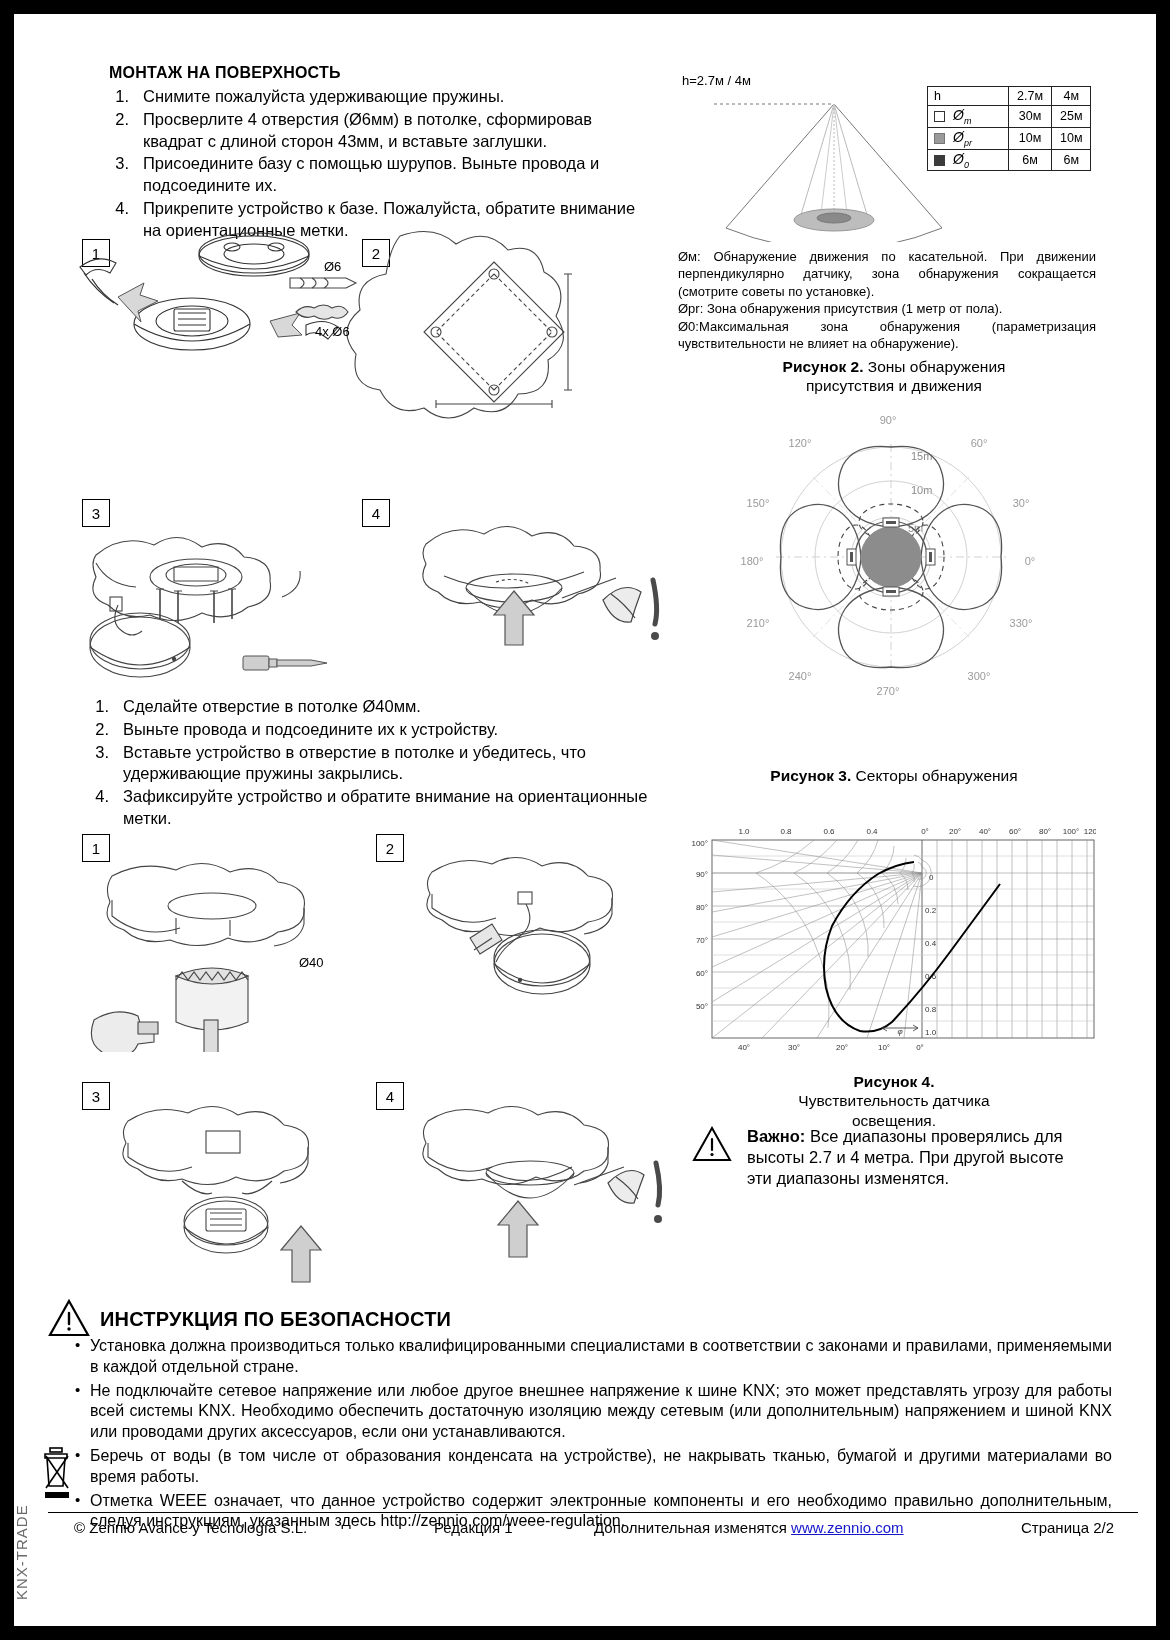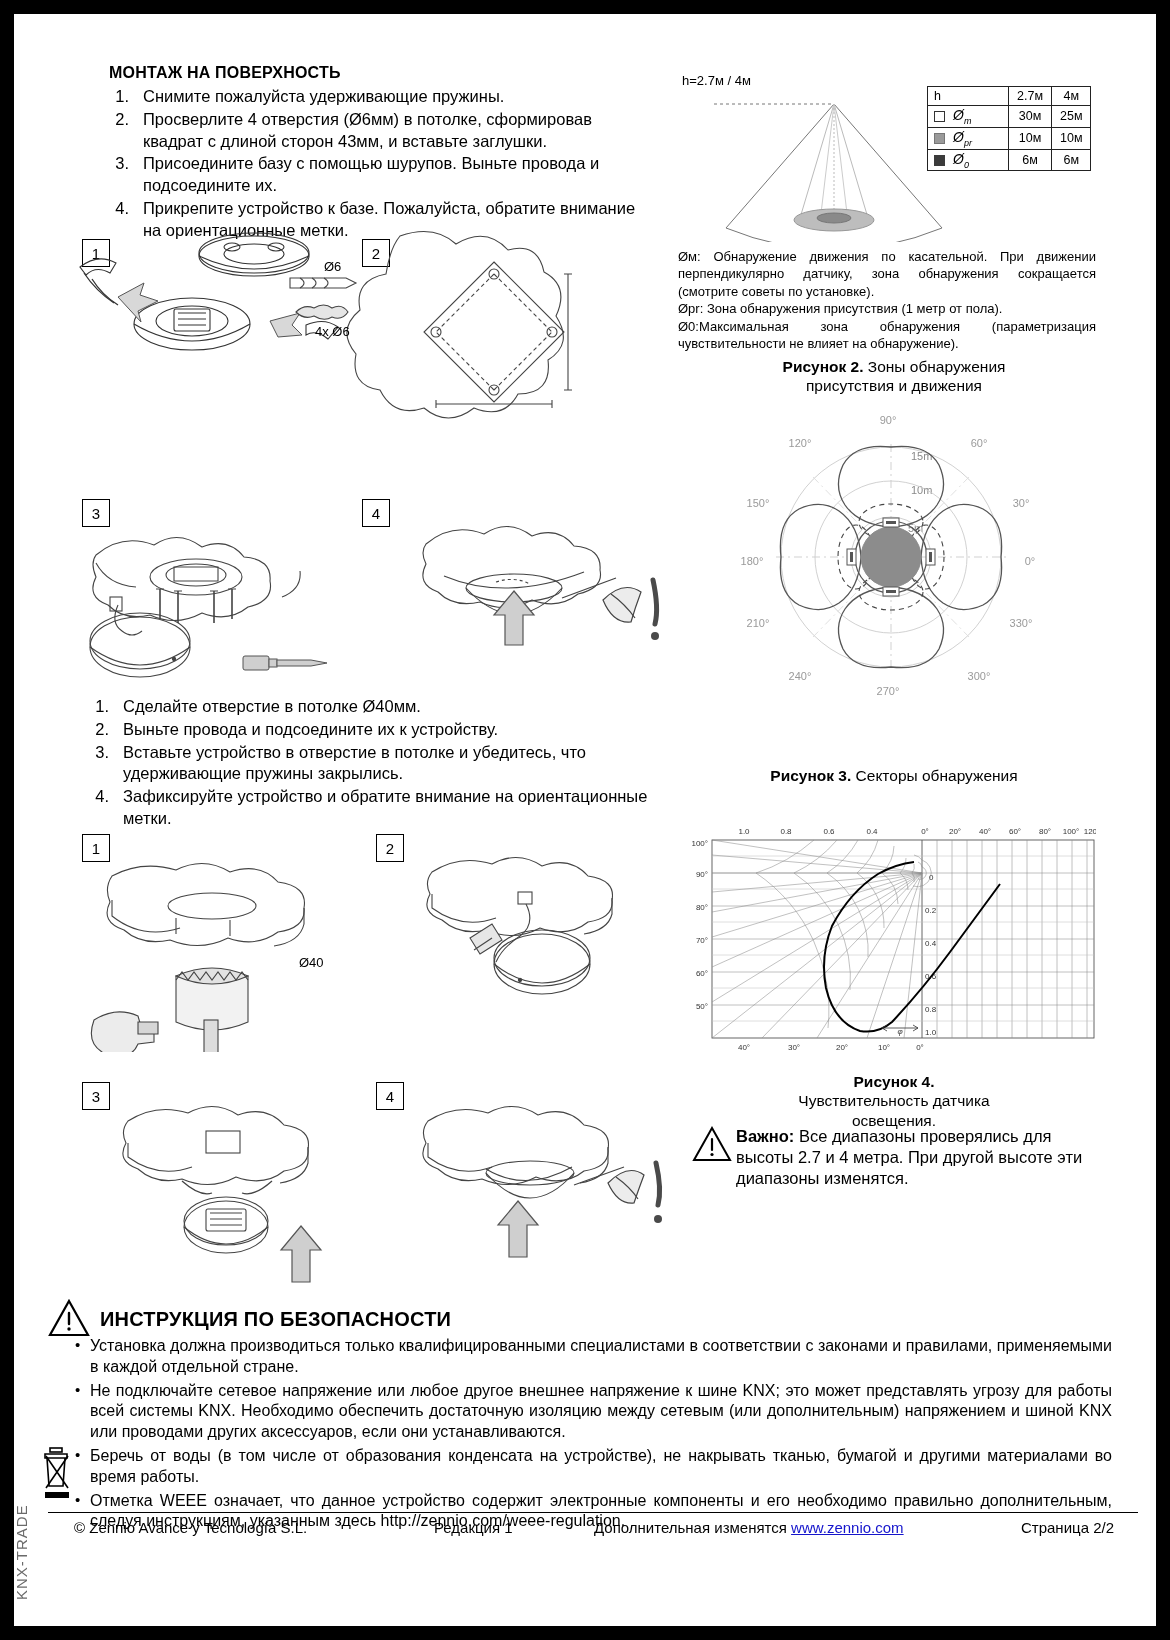--- a/index.html
+++ b/index.html
@@ -463,21 +463,21 @@
       <path d="M200 206 l5 -3 M200 206 l5 3 M236 206 l-5 -3 M236 206 l-5 3"></path>
     </g>
   </svg>
 
   <div class="cap" style="position:absolute;left:690px;top:1058px;width:380px;">
     <b>Рисунок 4.</b><br>
     <span>Чувствительность датчика</span><br>
     <span>освещения.</span>
   </div>
 
-  <div style="position:absolute;left:678px;top:1112px;width:400px;display:flex;gap:4px;">
+  <div style="position:absolute;left:678px;top:1112px;width:400px;display:flex;gap:15px;">
     <svg class="tri" width="40" height="38" viewBox="0 0 40 38">
       <path d="M20 2 L38 34 H2 Z" fill="none" stroke="#000" stroke-width="2"></path>
       <path d="M20 13 v11" stroke="#000" stroke-width="2.2" stroke-linecap="round"></path>
       <circle cx="20" cy="28.5" r="1.6" fill="#000"></circle>
     </svg>
     <div class="body-t" style="flex:1;line-height:1.28;">
       <b>Важно:</b><span> Все диапазоны проверялись для высоты 2.7 и 4 метра. При другой высоте эти диапазоны изменятся.</span>
     </div>
   </div>
 

